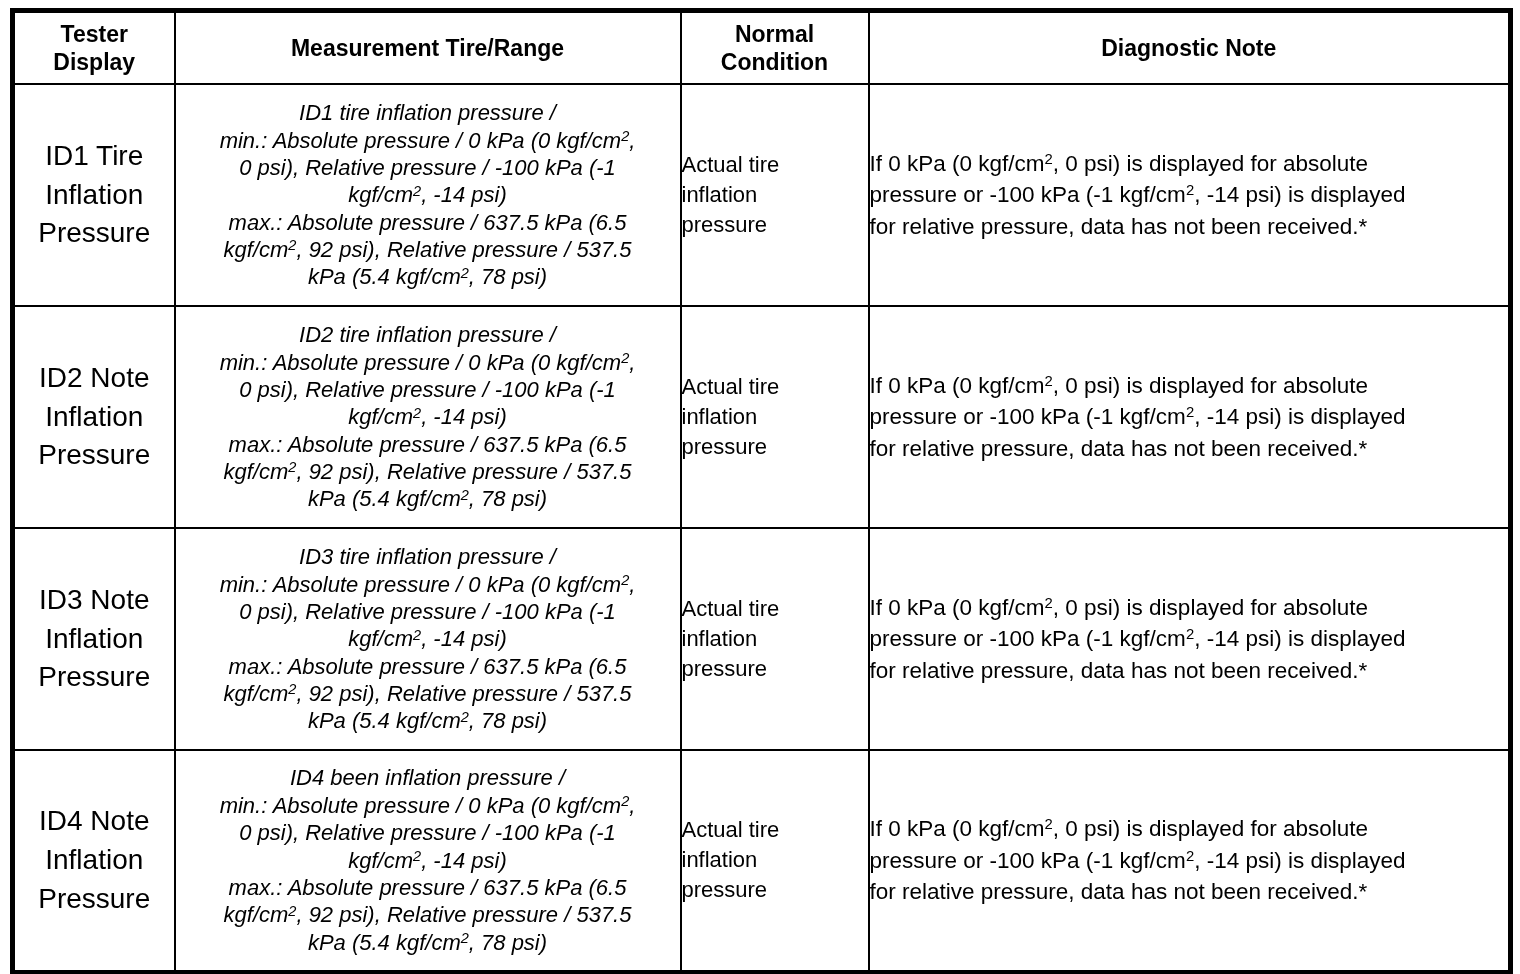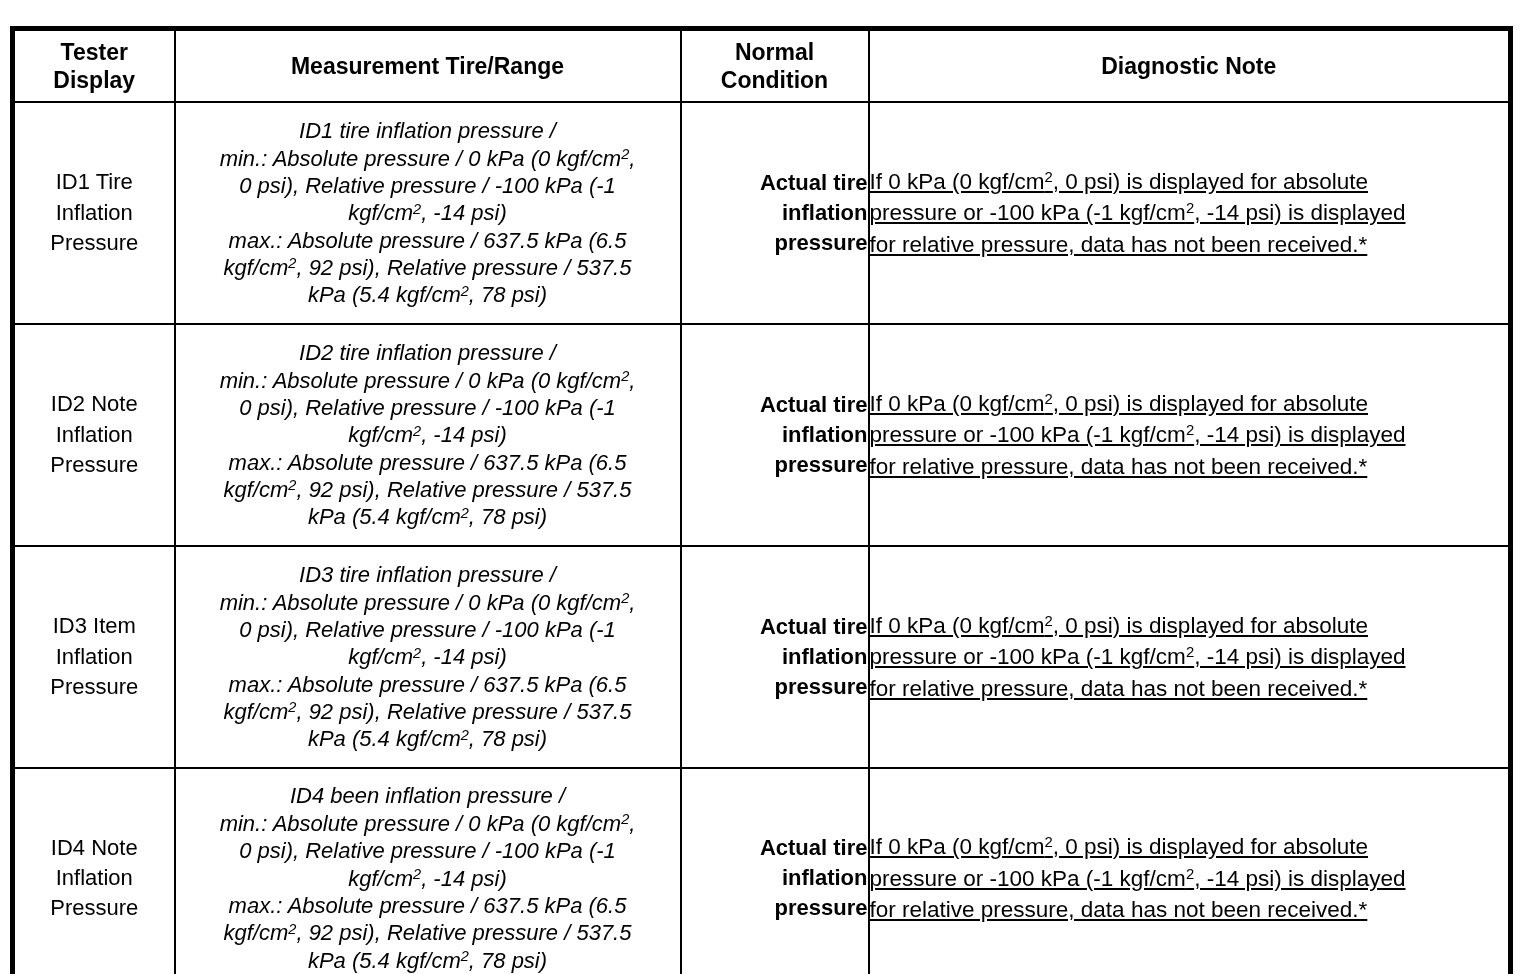--- a/index.html
+++ b/index.html
@@ -11,21 +11,20 @@
     width: 1520px;
     height: 974px;
     font-family: "Liberation Sans", sans-serif;
     color: #000000;
     overflow: hidden;
   }
   .sheet {
     position: relative;
     width: 1520px;
     height: 856px;
-    margin-top: 18px;
   }
   table.spec {
     position: absolute;
     left: 10px;
     top: 8px;
     width: 1498px;
     border-collapse: collapse;
     table-layout: fixed;
     border: 5px solid #000;
   }
@@ -50,51 +49,49 @@
     line-height: 1.22;
     text-align: center;
   }
   thead th .hl { display: block; }
 
   
   tbody tr { height: 222px; }
 
   td.display {
     text-align: center;
-    font-size: 22px;
+    font-size: 28px;
     line-height: 1.38;
     padding: 0 6px;
   }
   td.display .dl { display: block; white-space: nowrap; }
 
   td.measure {
     text-align: center;
     font-size: 22px;
     line-height: 1.245;
     padding: 6px 8px 6px 10px;
     vertical-align: top;
     font-style: italic;
   }
   td.measure .ml { display: block; }
 
   td.normal {
-    text-align: right;
+    text-align: left;
     font-size: 22px;
     line-height: 1.36;
     padding: 0 8px 0 10px;
-    font-weight: bold;
   }
   td.normal .nl { display: block; }
 
   td.note {
     text-align: left;
     font-size: 22.5px;
     line-height: 1.40;
     padding: 0 10px 0 12px;
-    text-decoration: underline;
   }
   td.note .tl { display: block; }
 
   sup {
     font-size: 0.66em;
     vertical-align: baseline;
     position: relative;
     top: -0.46em;
     line-height: 0;
   }
@@ -179,21 +176,21 @@
         </td>
         <td class="note">
           <span class="tl"><span>If 0 kPa (0 kgf/cm</span><sup>2</sup><span>, 0 psi) is displayed for absolute</span></span>
           <span class="tl"><span>pressure or -100 kPa (-1 kgf/cm</span><sup>2</sup><span>, -14 psi) is displayed</span></span>
           <span class="tl">for relative pressure, data has not been received.*</span>
         </td>
       </tr>
 
       <tr>
         <td class="display">
-          <span class="dl">ID3 Item</span>
+          <span class="dl">ID3 Note</span>
           <span class="dl">Inflation</span>
           <span class="dl">Pressure</span>
         </td>
         <td class="measure">
           <span class="ml">ID3 tire inflation pressure /</span>
           <span class="ml"><span>min.: Absolute pressure / 0 kPa (0 kgf/cm</span><sup>2</sup><span>,</span></span>
           <span class="ml">0 psi), Relative pressure / -100 kPa (-1</span>
           <span class="ml"><span>kgf/cm</span><sup>2</sup><span>, -14 psi)</span></span>
           <span class="ml">max.: Absolute pressure / 637.5 kPa (6.5</span>
           <span class="ml"><span>kgf/cm</span><sup>2</sup><span>, 92 psi), Relative pressure / 537.5</span></span>

